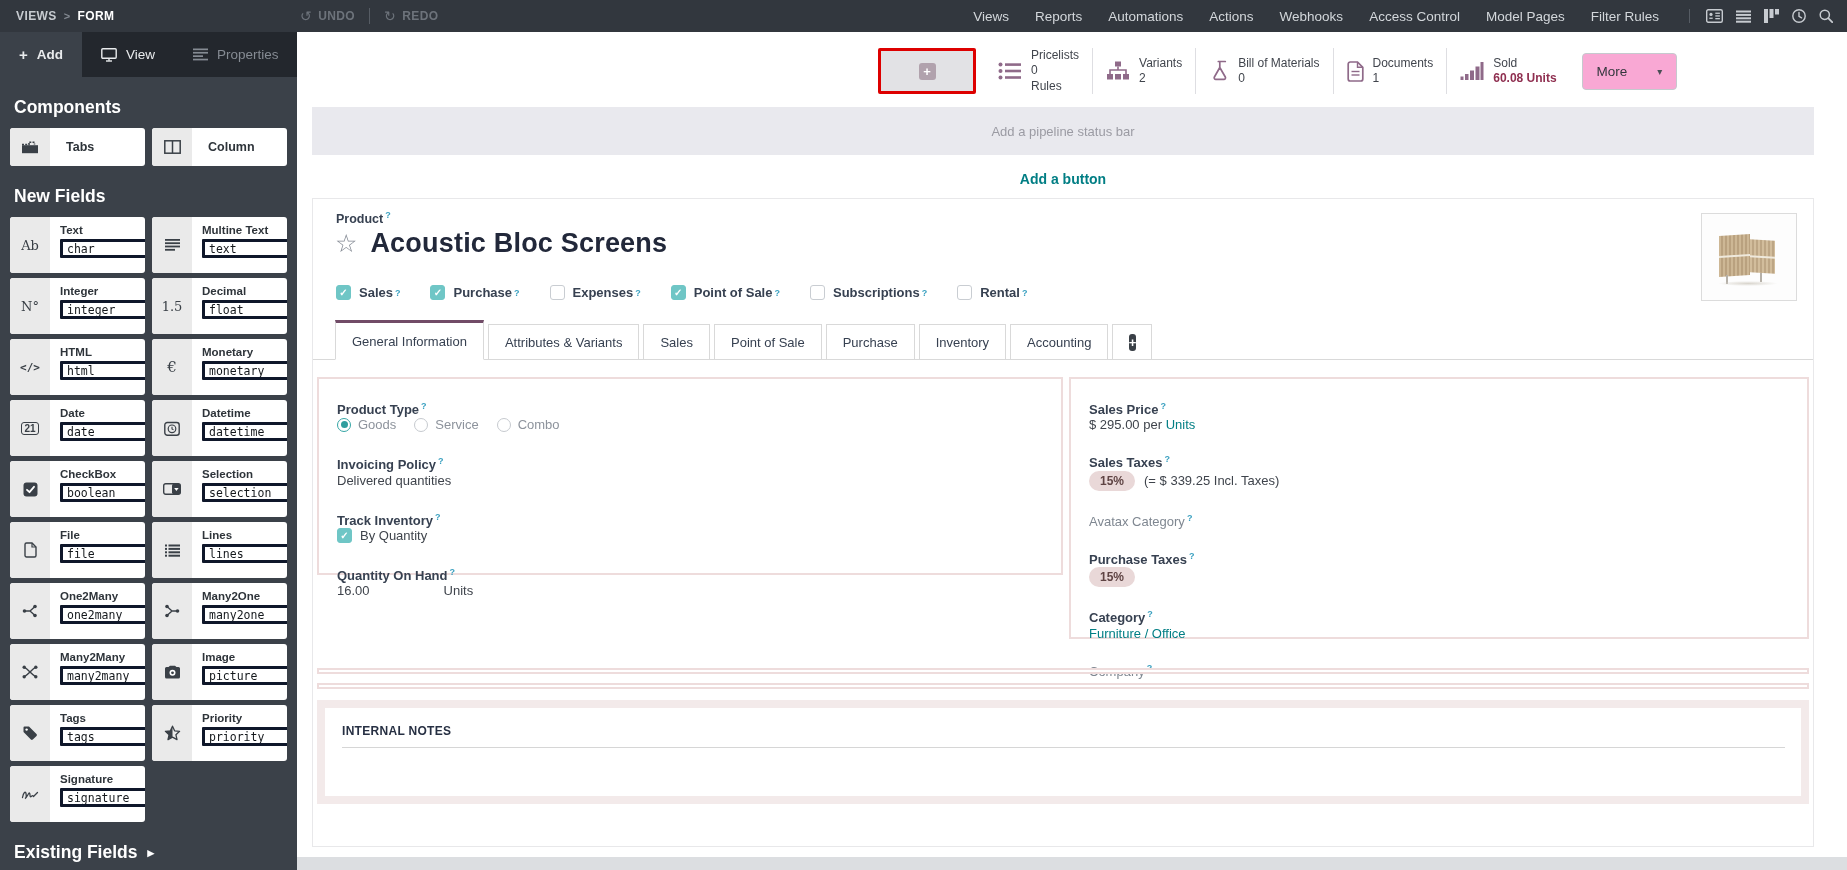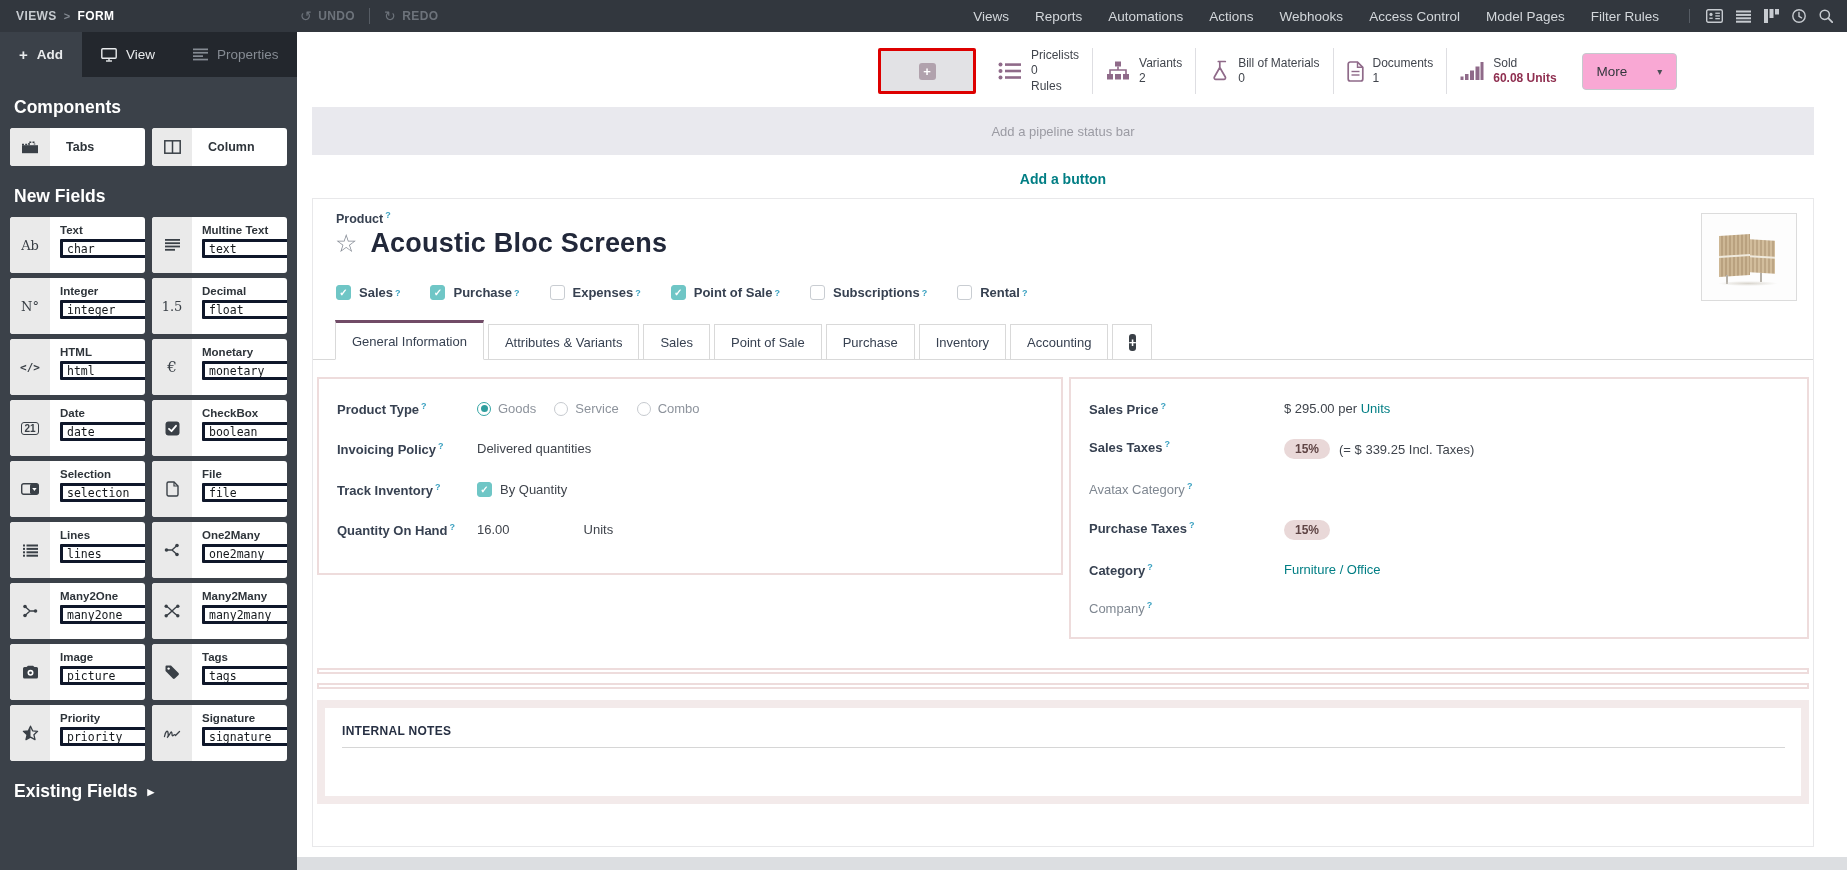--- a/index.html
+++ b/index.html
@@ -80,21 +80,21 @@
   .cb-label { font-size:13px; font-weight:bold; color:#374151; }
 
   .tabbar { position:absolute; left:0; right:0; top:121px; height:40px; display:flex; align-items:flex-end; padding-left:22px; gap:4px; border-bottom:1px solid #d9d9d9; }
   .tab { border:1px solid #d9d9d9; margin-bottom:-1px; background:#fff; padding:0 16px; font-size:13px; color:#374151; height:36px; display:flex; align-items:center; cursor:pointer; white-space:nowrap; }
   .tab.active { border-top:3px solid #714B67; border-bottom-color:#fff; height:40px; }
   .tab-plus { width:40px; justify-content:center; }
 
   .gbox { position:absolute; border:2px solid #eedcdc; background:#fff; }
   .gbox-left  { left:4px;  top:178px; width:746px; height:198px; padding:22px 10px 0 18px; }
   .gbox-right { left:756px; top:178px; right:4px;  height:262px; padding:22px 10px 0 18px; }
-  .frow { display:flex; align-items:flex-start; margin-bottom:24px; }
+  .frow { display:flex; align-items:flex-start; margin-bottom:24px;flex-direction:column; }
   .gbox-right .frow { margin-bottom:22px; }
   .flabel { width:140px; font-size:13px; font-weight:bold; color:#374151; flex-shrink:0; }
   .gbox-right .flabel { width:195px; }
   .flabel.muted { color:#7f8791; font-weight:normal; }
   .fvalue { font-size:13px; color:#3f444c; display:flex; align-items:center; }
   .radio-opt { display:flex; align-items:center; margin-right:18px; color:#8d939c; font-size:13px; cursor:pointer; }
   .radio { width:14px; height:14px; border-radius:50%; border:1px solid #c6cacf; margin-right:7px; position:relative; flex-shrink:0; }
   .radio-opt[data-selected="true"] .radio { border:1.5px solid #35a5a5; }
   .radio-opt[data-selected="true"] .radio::after { content:""; position:absolute; left:2.5px; top:2.5px; width:7px; height:7px; border-radius:50%; background:#2f9e9e; }
   .units-gap { margin-left:74px; }
@@ -297,20 +297,33 @@
 
         <div class="card field-card">
           <span class="card-icon">
               <span class="date-g">21</span>
             </span>
           <span class="fc-main">
               <span class="fc-label">Date</span>
               <input class="fc-input" value="date" style="">
             </span>
         </div>
+        <div class="card field-card">
+          <span class="card-icon">
+            <svg width="16" height="15" viewBox="0 0 16 15">
+                <rect x="0.8" y="1.5" width="14.4" height="12.7" rx="2.5" fill="none" stroke="#3a4047" stroke-width="1.4"></rect>
+                <circle cx="8" cy="7.8" r="3.8" fill="none" stroke="#3a4047" stroke-width="1.2"></circle>
+                <path d="M8 5.8 V7.9 L9.5 8.9" fill="none" stroke="#3a4047" stroke-width="1.1"></path>
+              </svg>
+          </span>
+          <span class="fc-main">
+              <span class="fc-label">Datetime</span>
+              <input class="fc-input" value="datetime" style="">
+            </span>
+        </div>
 
         <div class="card field-card">
           <span class="card-icon">
             <svg width="15" height="15" viewBox="0 0 15 15">
                 <rect x="0.5" y="0.5" width="14" height="14" rx="3" fill="#3a4047"></rect>
                 <path d="M4 7.8 L6.5 10.2 L11 4.8" fill="none" stroke="#fff" stroke-width="1.8" stroke-linecap="round" stroke-linejoin="round"></path>
               </svg>
           </span>
           <span class="fc-main">
               <span class="fc-label">CheckBox</span>

